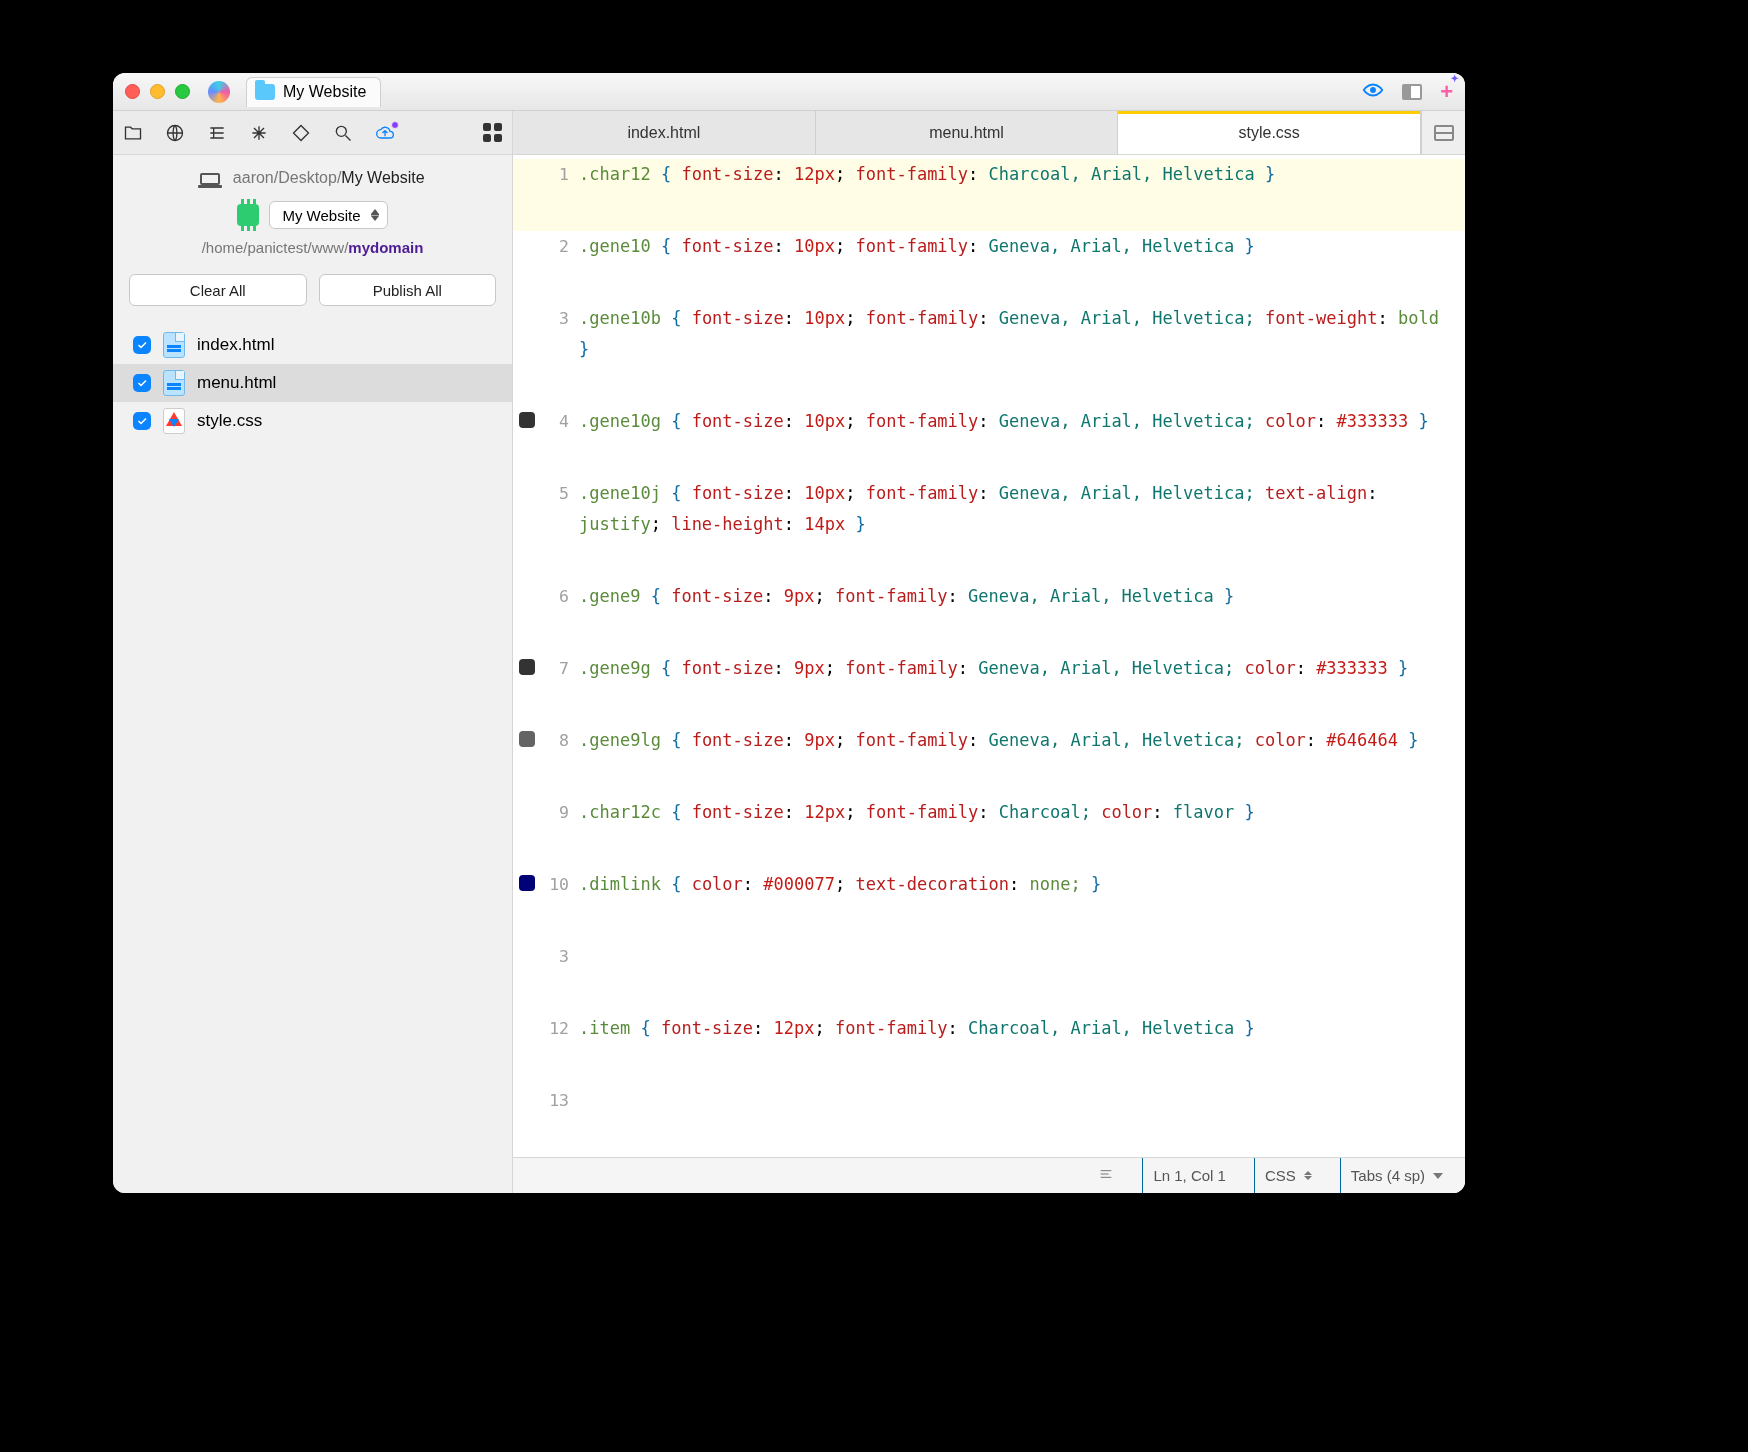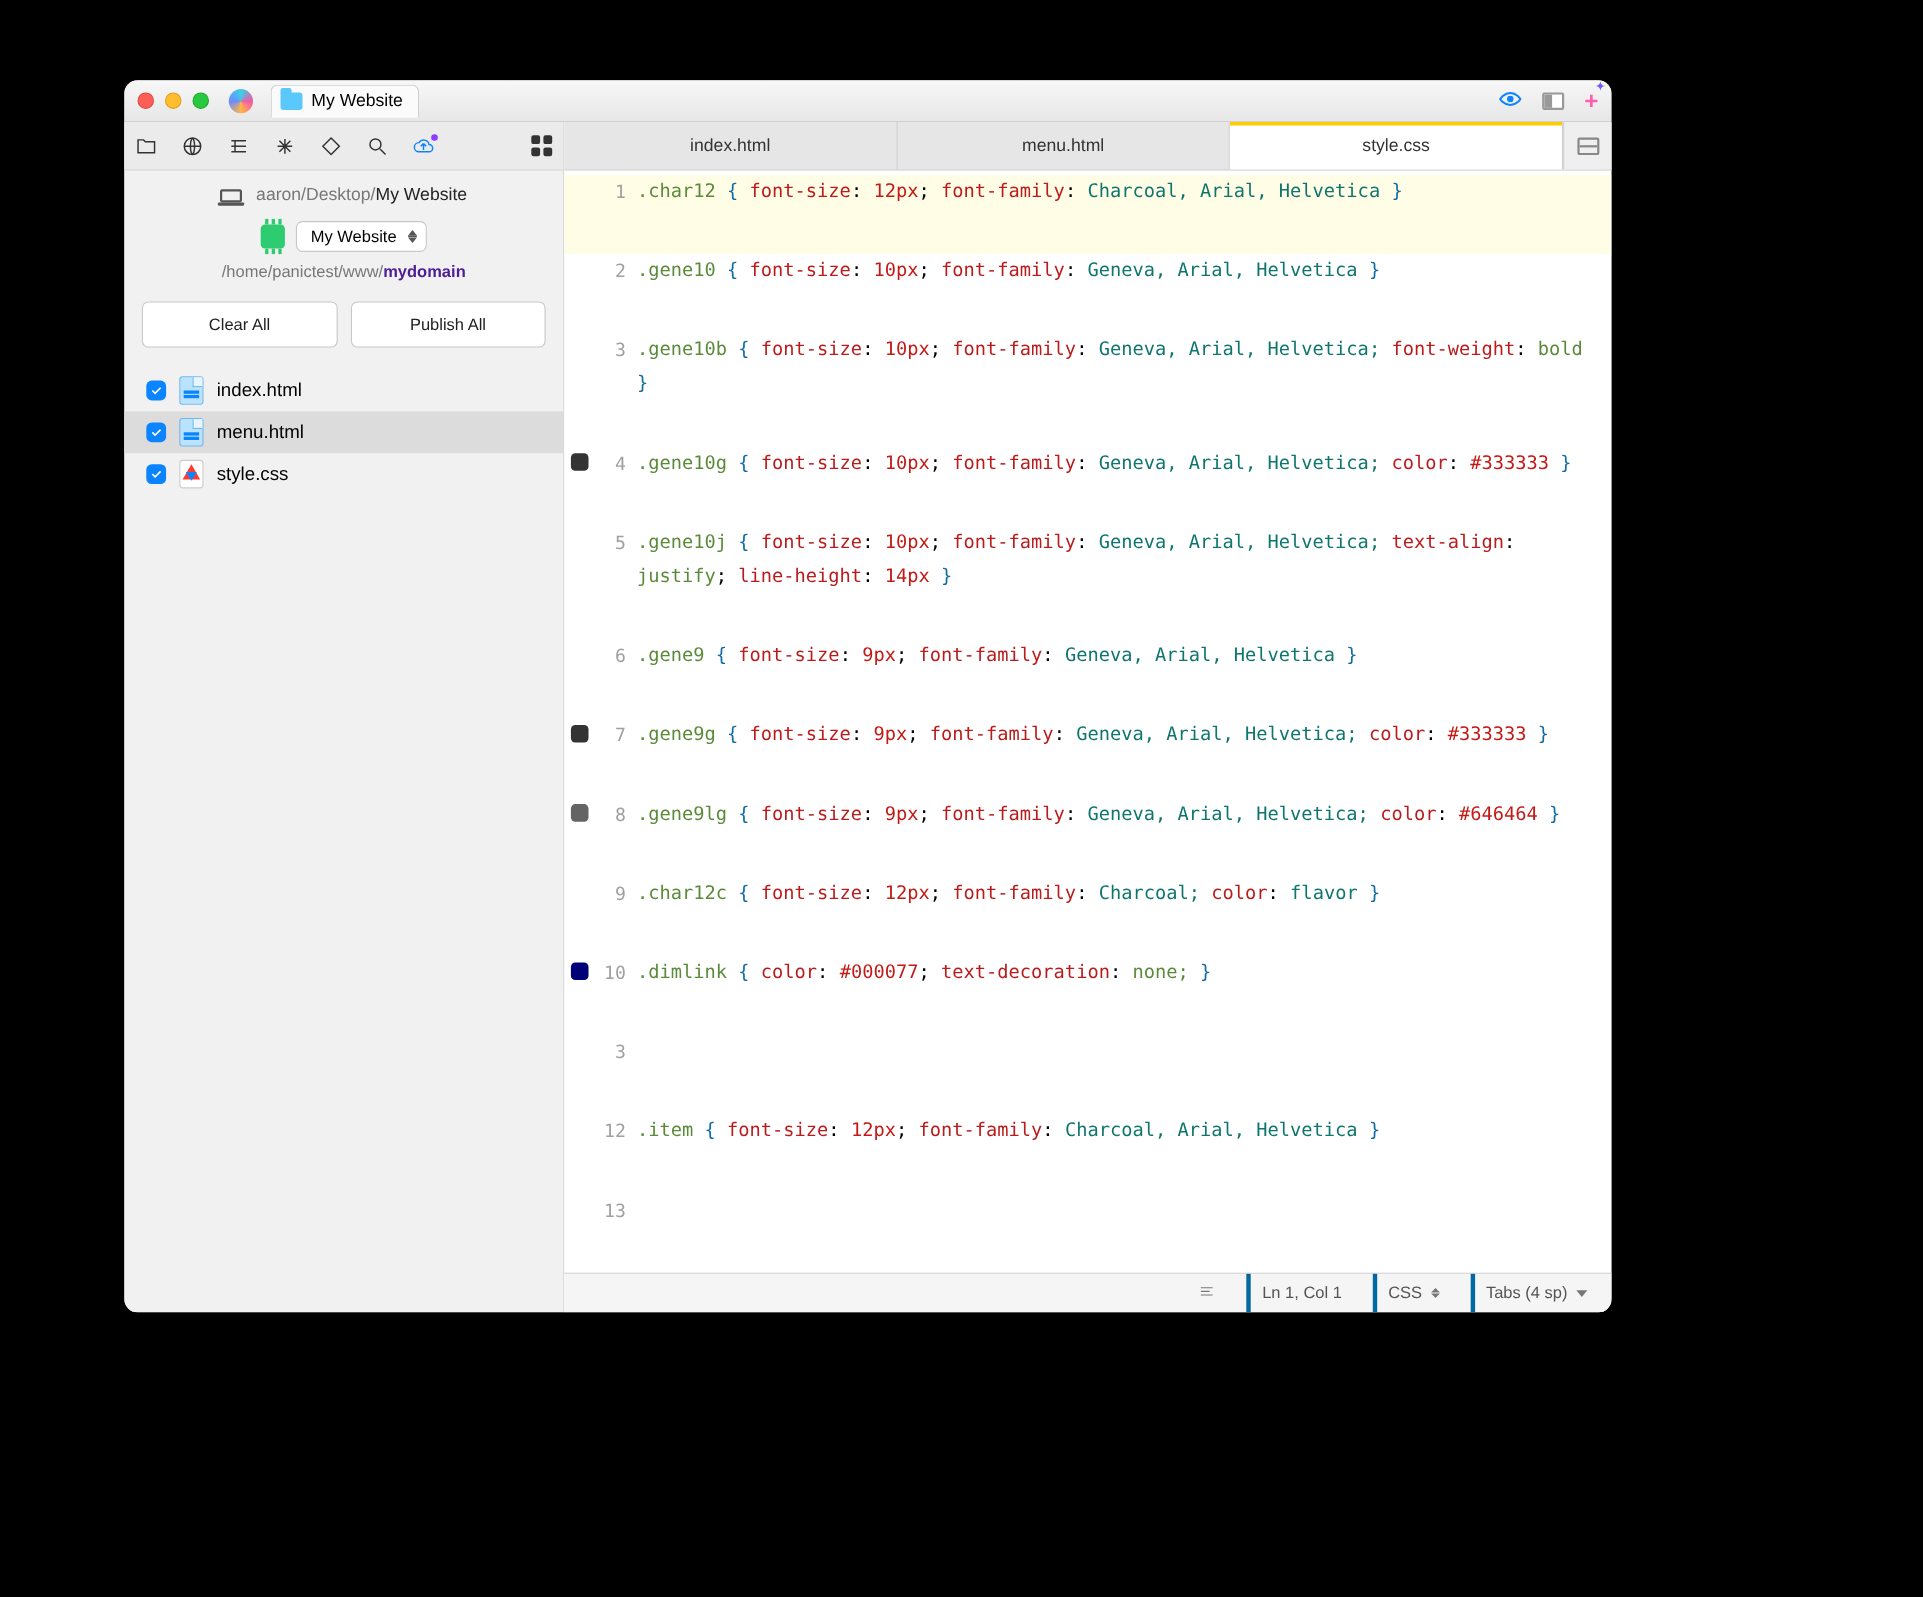--- a/index.html
+++ b/index.html
@@ -122,21 +122,21 @@
   .project-select .chev span{width:8px;height:5px;}
   .project-select .chev span:first-child{border-left:4px solid transparent;border-right:4px solid transparent;border-bottom:5px solid #555;}
   .project-select .chev span:last-child{border-left:4px solid transparent;border-right:4px solid transparent;border-top:5px solid #555;}
 
   .remote-path{ text-align:center; font-size:15px; color:#777; padding:4px 0 12px;}
   .remote-path strong{ color:#4c1d95; font-weight:700;}
 
   .btn-row{ display:flex; gap:12px; justify-content:center; padding:6px 16px 14px;}
   .btn{
     flex:1; background:#fff; border:1px solid #c8c8c8; border-radius:6px;
-    height:42px; font-size:15px; color:#222;
+    height:32px; font-size:15px; color:#222;
   }
 
   .filelist{ padding:6px 0; }
   .frow{
     height:38px; display:flex; align-items:center; gap:12px;
     padding:0 20px;
     font-size:17px;
   }
   .frow.sel{ background:#dcdcdc; }
   .chk{ width:18px; height:18px; border-radius:5px; background:#0a84ff; display:flex; align-items:center; justify-content:center;}
@@ -178,21 +178,21 @@
   .c-num{ color:#c41a16;}
   .c-val{ color:#0f766e;}
   .c-kw{ color:#5a8b3a;}
 
   
   .statusbar{
     height:36px; border-top:1px solid #d6d6d6; background:#f5f5f5;
     display:flex; align-items:center; justify-content:flex-end;
     padding:0 12px; gap:18px; font-size:15px; color:#555;
   }
-  .statusbar .sec{ display:flex; align-items:center; gap:8px; padding:0 10px; border-left:4px solid #0369a1; height:100%;}
+  .statusbar .sec{ display:flex; align-items:center; gap:8px; padding:0 10px; border-left:1px solid #0369a1; height:100%;}
   .statusbar .sec:first-child{border-left:none;}
   .mini-icon svg{width:16px;height:16px;stroke:#777;fill:none;stroke-width:1.5;}
   .chev-ud{display:flex;flex-direction:column;gap:1px;}
   .chev-ud span:first-child{width:0;height:0;border-left:4px solid transparent;border-right:4px solid transparent;border-bottom:4px solid #777;}
   .chev-ud span:last-child{width:0;height:0;border-left:4px solid transparent;border-right:4px solid transparent;border-top:4px solid #777;}
   .chev-d{width:0;height:0;border-left:5px solid transparent;border-right:5px solid transparent;border-top:6px solid #777;}
 
   
   .codegrid{
     flex:1; display:grid;

